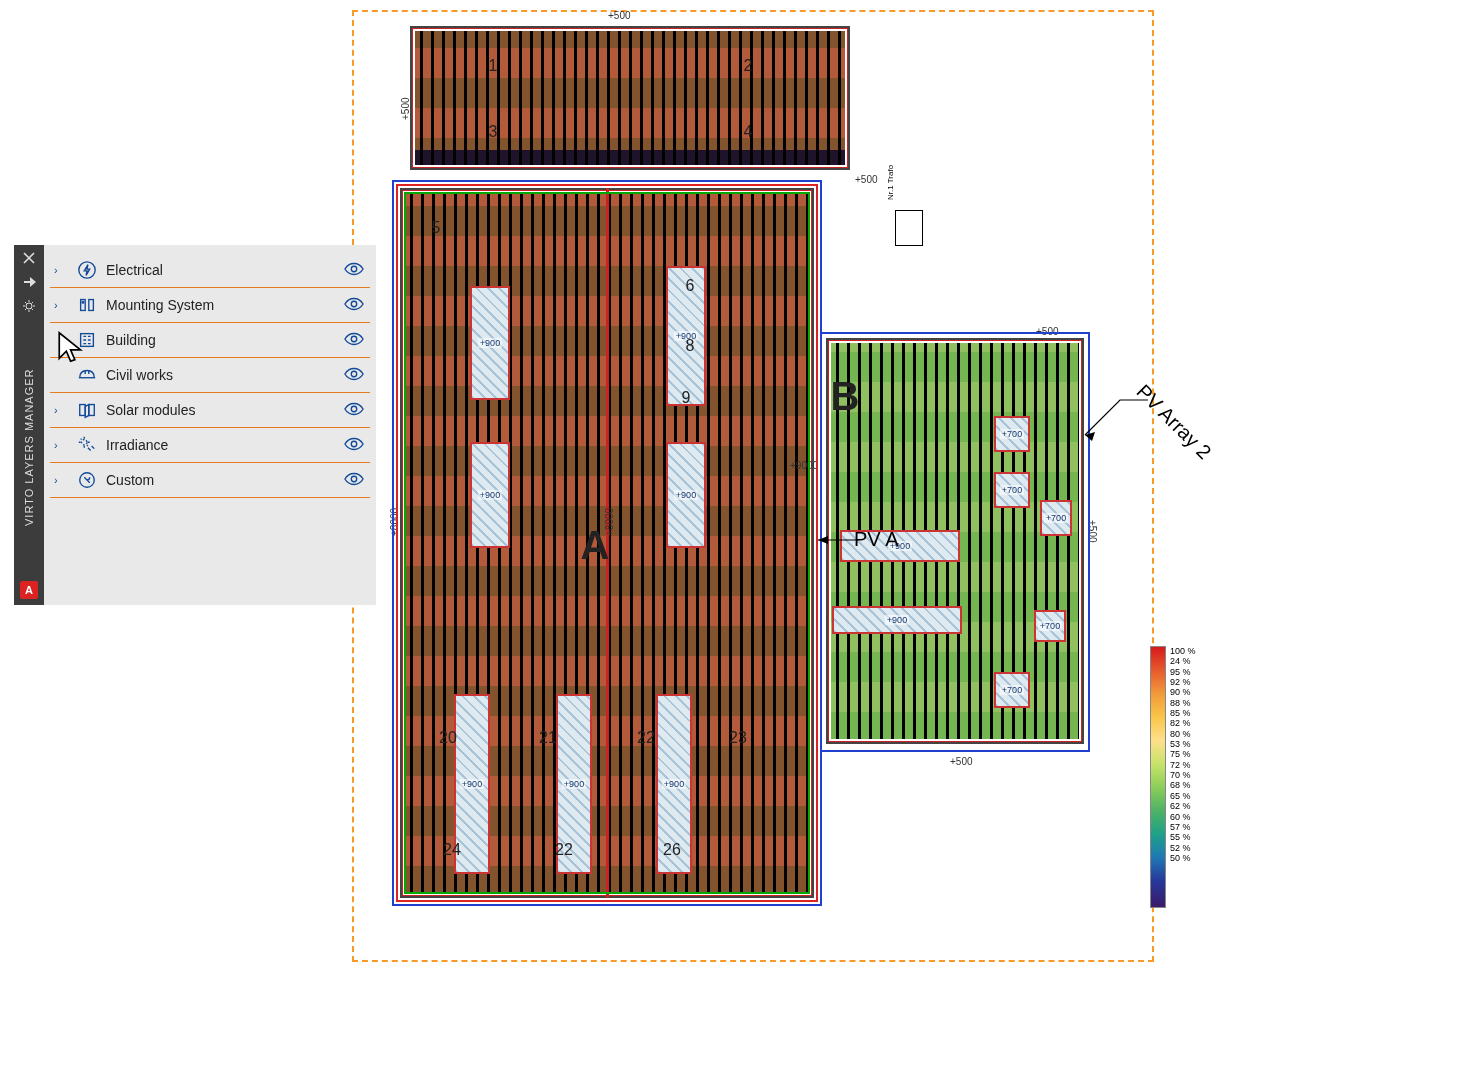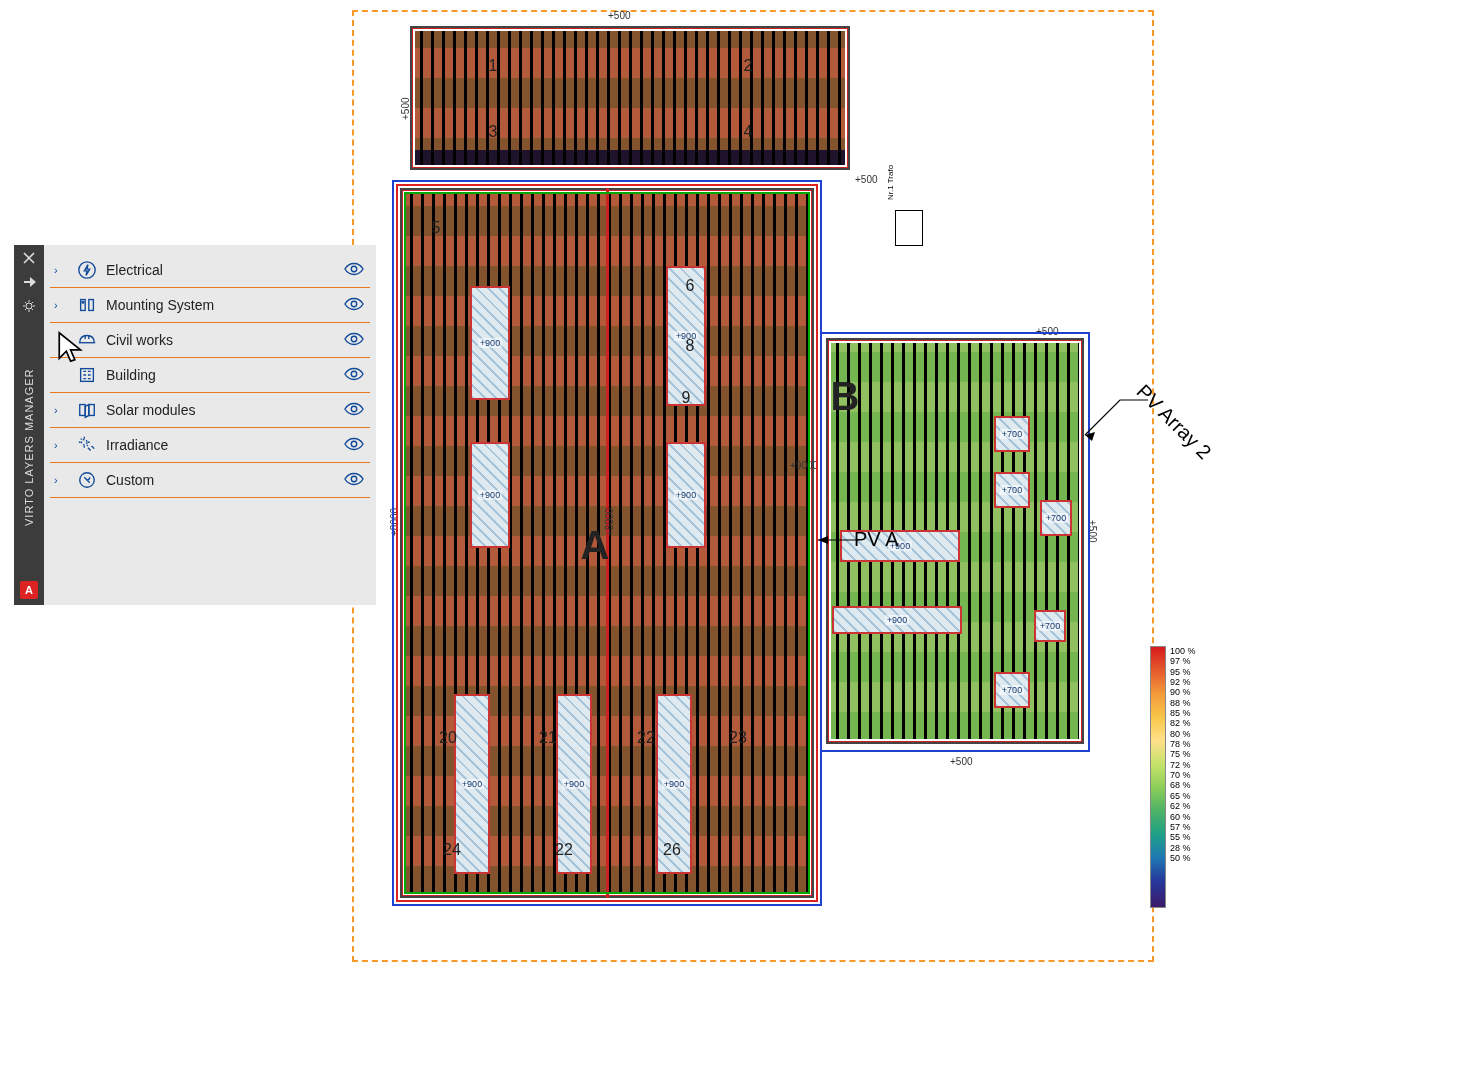--- a/index.html
+++ b/index.html
@@ -310,40 +310,40 @@
       <span class="lname">Mounting System</span>
       <span class="eye"><svg viewBox="0 0 22 14">
             <path d="M1 7c3-5 7-6 10-6s7 1 10 6c-3 5-7 6-10 6S4 12 1 7z"></path>
             <circle cx="11" cy="7" r="3"></circle>
           </svg></span>
     </div>
     <div class="layer-row">
       <span class="chev" style="visibility:hidden">›</span>
       <span class="licon">
           <svg viewBox="0 0 22 22">
+            <rect x="4" y="4" width="14" height="14"></rect>
+            <path d="M7 7h3M12 7h3M7 11h3M12 11h3M7 15h3M12 15h3"></path>
+          </svg>
+        </span>
+      <span class="lname">Building</span>
+      <span class="eye"><svg viewBox="0 0 22 14">
+            <path d="M1 7c3-5 7-6 10-6s7 1 10 6c-3 5-7 6-10 6S4 12 1 7z"></path>
+            <circle cx="11" cy="7" r="3"></circle>
+          </svg></span>
+    </div>
+    <div class="layer-row">
+      <span class="chev" style="visibility:hidden">›</span>
+      <span class="licon">
+          <svg viewBox="0 0 22 22">
             <path d="M3 14c0-5 3-8 8-8s8 3 8 8"></path>
             <path d="M2 14h18"></path>
             <path d="M9 6v4M13 6v4"></path>
           </svg>
         </span>
       <span class="lname">Civil works</span>
-      <span class="eye"><svg viewBox="0 0 22 14">
-            <path d="M1 7c3-5 7-6 10-6s7 1 10 6c-3 5-7 6-10 6S4 12 1 7z"></path>
-            <circle cx="11" cy="7" r="3"></circle>
-          </svg></span>
-    </div>
-    <div class="layer-row">
-      <span class="chev" style="visibility:hidden">›</span>
-      <span class="licon">
-          <svg viewBox="0 0 22 22">
-            <rect x="4" y="4" width="14" height="14"></rect>
-            <path d="M7 7h3M12 7h3M7 11h3M12 11h3M7 15h3M12 15h3"></path>
-          </svg>
-        </span>
-      <span class="lname">Building</span>
       <span class="eye"><svg viewBox="0 0 22 14">
             <path d="M1 7c3-5 7-6 10-6s7 1 10 6c-3 5-7 6-10 6S4 12 1 7z"></path>
             <circle cx="11" cy="7" r="3"></circle>
           </svg></span>
     </div>
     <div class="layer-row">
       <span class="chev">›</span>
       <span class="licon">
           <svg viewBox="0 0 22 22">
             <rect x="3" y="5" width="6" height="12"></rect>
@@ -393,35 +393,35 @@
   <svg viewBox="0 0 24 24">
       <path d="M3 2 L3 20 L8 15 L11 22 L14 21 L11 14 L18 14 Z"></path>
     </svg>
 </div>
 
 <div class="legend">
   <div class="scale">
     <div class="bar"></div>
     <div class="ticks">
       <span>100 %</span>
-        <span>97 %</span>
+        <span>24 %</span>
       <span>95 %</span>
         <span>92 %</span>
       <span>90 %</span>
         <span>88 %</span>
       <span>85 %</span>
         <span>82 %</span>
       <span>80 %</span>
-        <span>78 %</span>
+        <span>53 %</span>
       <span>75 %</span>
         <span>72 %</span>
       <span>70 %</span>
         <span>68 %</span>
       <span>65 %</span>
         <span>62 %</span>
       <span>60 %</span>
         <span>57 %</span>
       <span>55 %</span>
-        <span>28 %</span>
+        <span>52 %</span>
       <span>50 %</span>
     </div>
   </div>
 </div>
 
 </body></html>

